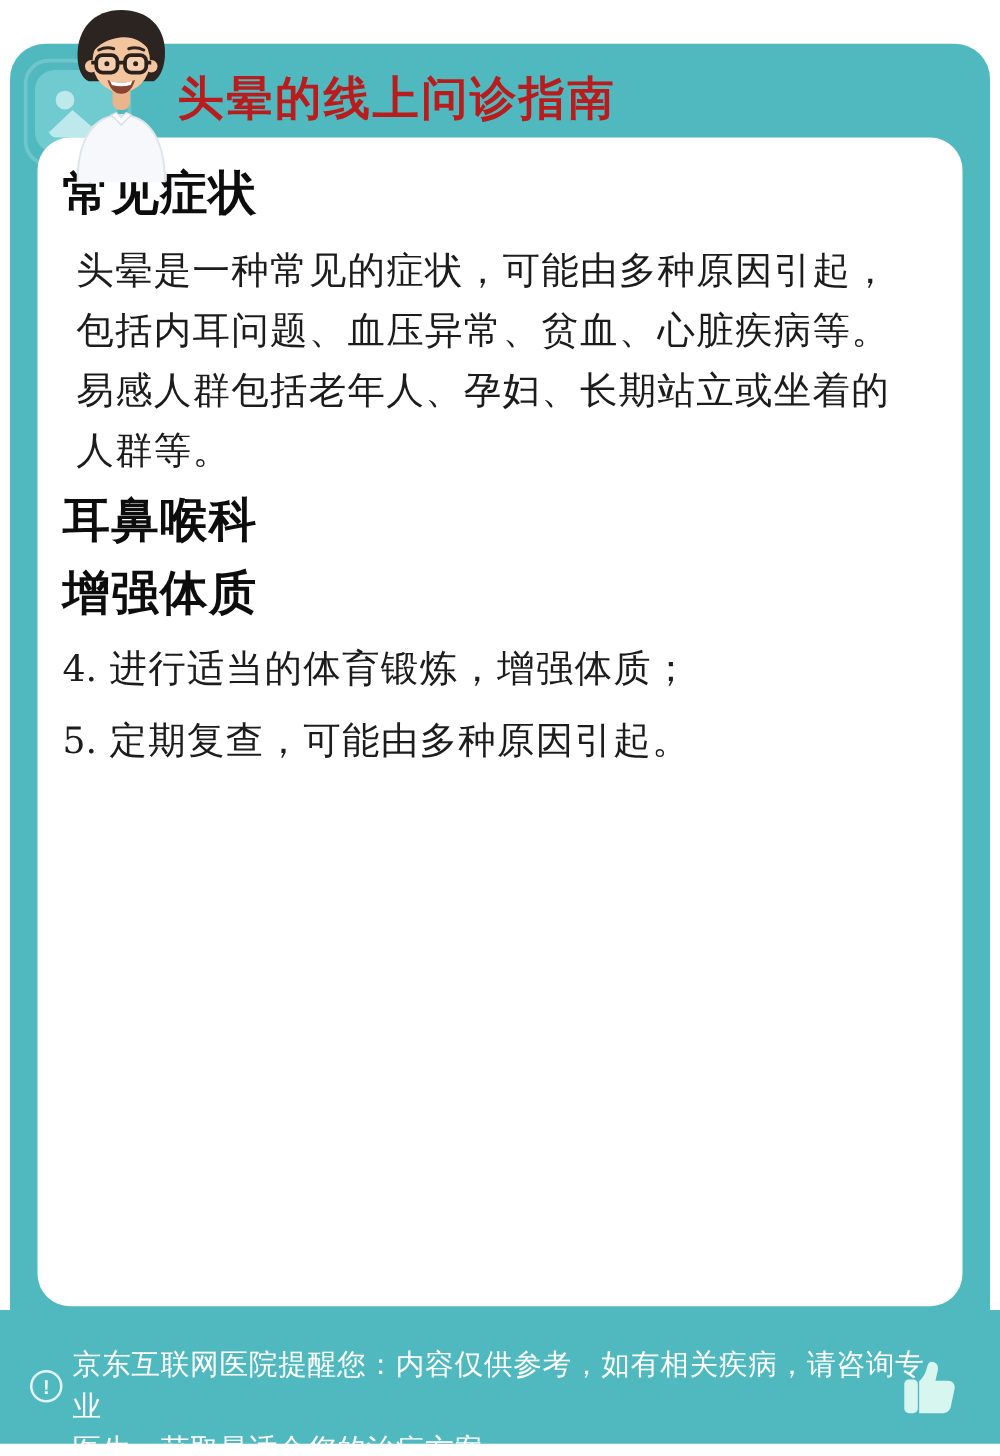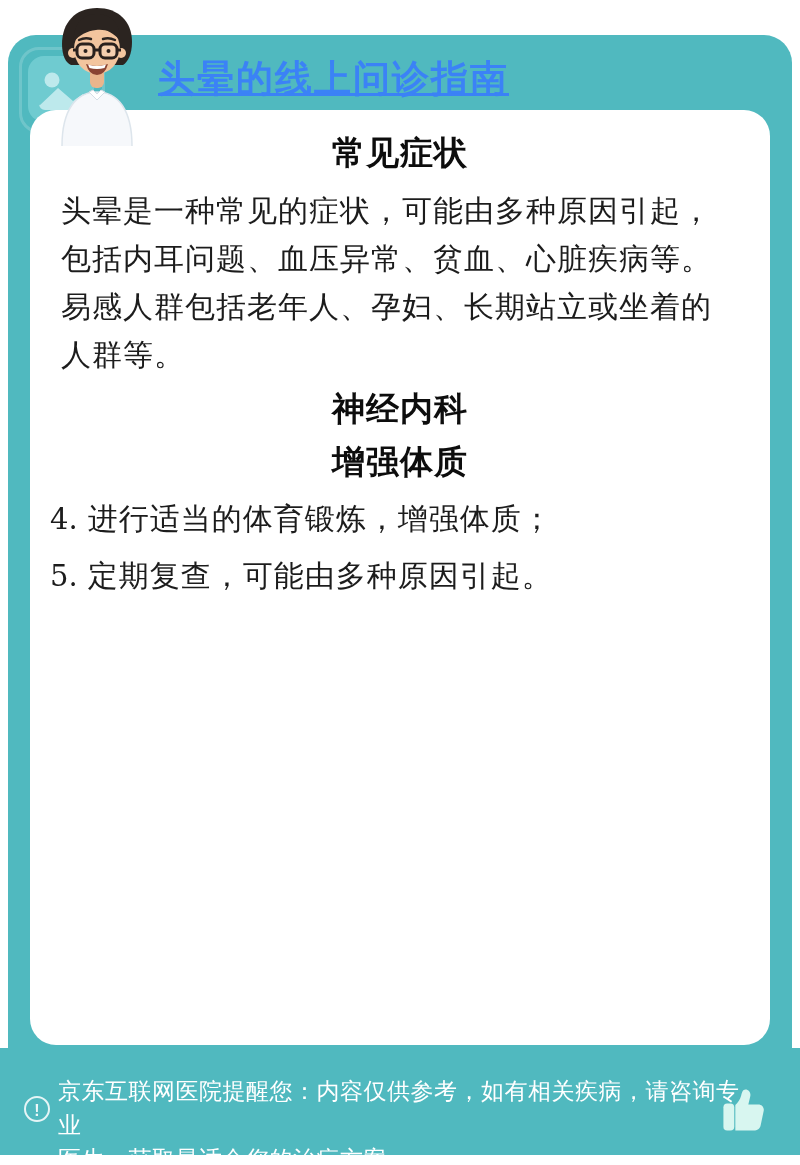--- a/index.html
+++ b/index.html
@@ -36,42 +36,40 @@
     position:absolute;left:-9px;top:-9px;width:80px;height:80px;
     border:3px solid rgba(255,255,255,0.18);border-radius:20px;
   }
   
   .avatar{
     position:absolute;left:44px;top:4px;width:106px;height:142px;
     z-index:4;
   }
   
   .page-title{
-    position:absolute;left:158px;top:54px;
+    position:absolute;left:142px;top:54px;
     z-index:3;
-    font-size:37px;font-weight:bold;color:#3b82f6;
+    font-size:37px;font-weight:bold;color:#b91c1c;
     letter-spacing:2px;
     white-space:nowrap;
-    text-decoration:underline;
   }
   
   .content-card{
     position:absolute;left:30px;top:110px;width:740px;height:935px;
     background:#ffffff;border-radius:26px;
     z-index:3;
     box-sizing:border-box;
     padding:24px 20px 20px 20px;
     overflow:hidden;
   }
   .content-card h2{
     margin:10px 0 15px 0;
-    font-size:33px;line-height:1.15;
+    font-size:38px;line-height:1.15;
     font-weight:bold;color:#0d0d0d;
     letter-spacing:1px;
-    text-align:center;
   }
   .content-card h2.first{margin-top:0;}
   .content-card p{
     margin:11px;
     font-size:30px;line-height:1.6;
     color:#1c1c1c;letter-spacing:1px;
     white-space:pre-line;
   }
   .list-item{
     font-size:30px;line-height:1.5;
@@ -158,21 +156,21 @@
 
   <div class="page-title">头晕的线上问诊指南</div>
 
   <div class="content-card">
     <h2 class="first">常见症状</h2>
     <p>头晕是一种常见的症状，可能由多种原因引起，
 包括内耳问题、血压异常、贫血、心脏疾病等。
 易感人群包括老年人、孕妇、长期站立或坐着的
 人群等。</p>
 
-    <h2>神经内科</h2>
+    <h2>耳鼻喉科</h2>
 
     <h2>增强体质</h2>
 
     <div>
       <div class="list-item">
         <span class="num">4.</span><span class="txt">进行适当的体育锻炼，增强体质；</span>
       </div>
       <div class="list-item">
         <span class="num">5.</span><span class="txt">定期复查，可能由多种原因引起。</span>
       </div>

